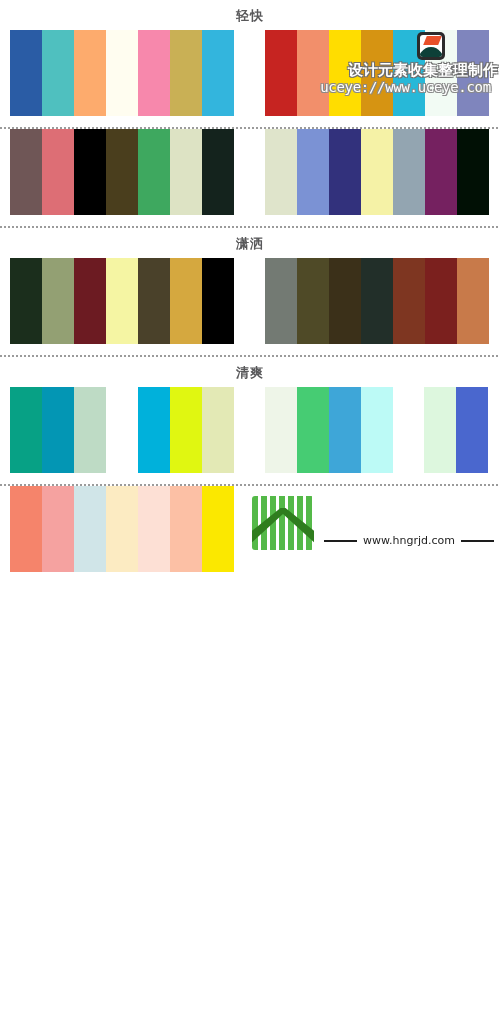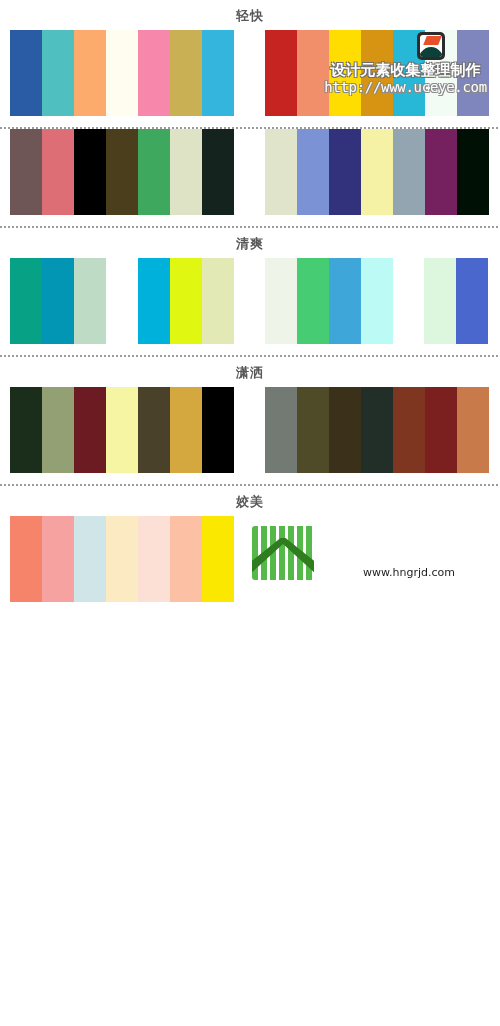--- a/index.html
+++ b/index.html
@@ -106,21 +106,21 @@
     width: 15px;
     height: 9px;
     background: #e8502a;
     transform: skewX(-22deg);
   }
   .wm-uceye .wm-cn {
     position: absolute;
     left: 0;
     top: 32px;
     width: 185px;
-    text-align: center;
+    text-align: right;
     font-size: 15px;
     line-height: 17px;
     font-weight: 700;
     color: #ffffff;
     text-shadow:
       -1px -1px 0 #6f6f6f, 1px -1px 0 #6f6f6f,
       -1px 1px 0 #6f6f6f, 1px 1px 0 #6f6f6f;
     font-family: "DejaVu Sans", "Liberation Sans", sans-serif;
     white-space: nowrap;
   }
@@ -181,21 +181,20 @@
     font-family: "DejaVu Sans", "Liberation Sans", sans-serif;
     white-space: nowrap;
   }
   .wm-grjd .urlwrap {
     position: absolute;
     left: 72px;
     top: 44px;
     width: 170px;
     display: flex;
     align-items: center;
-    flex-direction: column;
   }
   .wm-grjd .urlwrap .bar {
     flex: 1 1 auto;
     height: 2px;
     background: #1d1d1d;
   }
   .wm-grjd .urlwrap .u {
     padding: 0 6px;
     font-size: 11px;
     line-height: 13px;
@@ -223,21 +222,21 @@
         <div class="swatch" style="left: 329px; width: 32px; background: rgb(255, 221, 0);"></div>
         <div class="swatch" style="left: 361px; width: 32px; background: rgb(214, 148, 18);"></div>
         <div class="swatch" style="left: 393px; width: 32px; background: rgb(39, 184, 216);"></div>
         <div class="swatch" style="left: 425px; width: 32px; background: rgb(242, 251, 244);"></div>
         <div class="swatch" style="left: 457px; width: 32px; background: rgb(127, 133, 189);"></div>
         <div class="wm-uceye">
           <div class="wm-logo">
             <div class="hill"></div>
           </div>
           <div class="wm-cn">设计元素收集整理制作</div>
-          <div class="wm-url">http://www.uceye.com</div>
+          <div class="wm-url">uceye://www.uceye.com</div>
         </div>
       </div>
     </div>
     <div class="palette-row">
       <div class="row-divider"></div>
       <div class="swatch-strip">
         <div class="swatch" style="left: 10px; width: 32px; background: rgb(111, 86, 86);"></div>
         <div class="swatch" style="left: 42px; width: 32px; background: rgb(221, 110, 117);"></div>
         <div class="swatch" style="left: 74px; width: 32px; background: rgb(0, 0, 0);"></div>
         <div class="swatch" style="left: 106px; width: 32px; background: rgb(74, 62, 29);"></div>
@@ -248,59 +247,58 @@
         <div class="swatch" style="left: 297px; width: 32px; background: rgb(123, 146, 212);"></div>
         <div class="swatch" style="left: 329px; width: 32px; background: rgb(50, 49, 124);"></div>
         <div class="swatch" style="left: 361px; width: 32px; background: rgb(245, 242, 166);"></div>
         <div class="swatch" style="left: 393px; width: 32px; background: rgb(147, 165, 177);"></div>
         <div class="swatch" style="left: 425px; width: 32px; background: rgb(117, 33, 96);"></div>
         <div class="swatch" style="left: 457px; width: 32px; background: rgb(1, 16, 5);"></div>
       </div>
     </div>
     <div class="palette-row">
       <div class="row-divider"></div>
-      <div class="row-title">清爽</div>
-      <div class="swatch-strip">
-        <div class="swatch" style="left: 10px; width: 32px; background: rgb(7, 161, 133);"></div>
-        <div class="swatch" style="left: 42px; width: 32px; background: rgb(3, 150, 180);"></div>
-        <div class="swatch" style="left: 74px; width: 32px; background: rgb(190, 219, 197);"></div>
-        <div class="swatch" style="left: 138px; width: 32px; background: rgb(0, 177, 219);"></div>
-        <div class="swatch" style="left: 170px; width: 32px; background: rgb(224, 247, 17);"></div>
-        <div class="swatch" style="left: 202px; width: 32px; background: rgb(227, 233, 181);"></div>
-        <div class="swatch" style="left: 265px; width: 32px; background: rgb(238, 245, 232);"></div>
-        <div class="swatch" style="left: 297px; width: 32px; background: rgb(70, 204, 115);"></div>
-        <div class="swatch" style="left: 329px; width: 32px; background: rgb(62, 166, 216);"></div>
-        <div class="swatch" style="left: 361px; width: 32px; background: rgb(188, 250, 246);"></div>
-        <div class="swatch" style="left: 424px; width: 32px; background: rgb(221, 247, 222);"></div>
-        <div class="swatch" style="left: 456px; width: 32px; background: rgb(74, 103, 206);"></div>
-      </div>
-    </div>
-    <div class="palette-row">
-      <div class="row-divider"></div>
       <div class="row-title">潇洒</div>
       <div class="swatch-strip">
         <div class="swatch" style="left: 10px; width: 32px; background: rgb(27, 46, 28);"></div>
         <div class="swatch" style="left: 42px; width: 32px; background: rgb(147, 160, 115);"></div>
         <div class="swatch" style="left: 74px; width: 32px; background: rgb(108, 27, 34);"></div>
         <div class="swatch" style="left: 106px; width: 32px; background: rgb(245, 245, 163);"></div>
         <div class="swatch" style="left: 138px; width: 32px; background: rgb(74, 65, 42);"></div>
         <div class="swatch" style="left: 170px; width: 32px; background: rgb(213, 168, 63);"></div>
         <div class="swatch" style="left: 202px; width: 32px; background: rgb(0, 0, 0);"></div>
         <div class="swatch" style="left: 265px; width: 32px; background: rgb(115, 122, 115);"></div>
         <div class="swatch" style="left: 297px; width: 32px; background: rgb(79, 74, 39);"></div>
         <div class="swatch" style="left: 329px; width: 32px; background: rgb(59, 48, 25);"></div>
         <div class="swatch" style="left: 361px; width: 32px; background: rgb(34, 47, 41);"></div>
         <div class="swatch" style="left: 393px; width: 32px; background: rgb(126, 54, 33);"></div>
         <div class="swatch" style="left: 425px; width: 32px; background: rgb(123, 32, 30);"></div>
         <div class="swatch" style="left: 457px; width: 32px; background: rgb(200, 122, 74);"></div>
       </div>
     </div>
     <div class="palette-row">
       <div class="row-divider"></div>
-      <div class="row-title">姣美</div>
+      <div class="row-title">清爽</div>
+      <div class="swatch-strip">
+        <div class="swatch" style="left: 10px; width: 32px; background: rgb(7, 161, 133);"></div>
+        <div class="swatch" style="left: 42px; width: 32px; background: rgb(3, 150, 180);"></div>
+        <div class="swatch" style="left: 74px; width: 32px; background: rgb(190, 219, 197);"></div>
+        <div class="swatch" style="left: 138px; width: 32px; background: rgb(0, 177, 219);"></div>
+        <div class="swatch" style="left: 170px; width: 32px; background: rgb(224, 247, 17);"></div>
+        <div class="swatch" style="left: 202px; width: 32px; background: rgb(227, 233, 181);"></div>
+        <div class="swatch" style="left: 265px; width: 32px; background: rgb(238, 245, 232);"></div>
+        <div class="swatch" style="left: 297px; width: 32px; background: rgb(70, 204, 115);"></div>
+        <div class="swatch" style="left: 329px; width: 32px; background: rgb(62, 166, 216);"></div>
+        <div class="swatch" style="left: 361px; width: 32px; background: rgb(188, 250, 246);"></div>
+        <div class="swatch" style="left: 424px; width: 32px; background: rgb(221, 247, 222);"></div>
+        <div class="swatch" style="left: 456px; width: 32px; background: rgb(74, 103, 206);"></div>
+      </div>
+    </div>
+    <div class="palette-row">
+      <div class="row-divider"></div>
       <div class="swatch-strip">
         <div class="swatch" style="left: 10px; width: 32px; background: rgb(245, 132, 107);"></div>
         <div class="swatch" style="left: 42px; width: 32px; background: rgb(245, 162, 160);"></div>
         <div class="swatch" style="left: 74px; width: 32px; background: rgb(208, 229, 232);"></div>
         <div class="swatch" style="left: 106px; width: 32px; background: rgb(252, 235, 194);"></div>
         <div class="swatch" style="left: 138px; width: 32px; background: rgb(253, 224, 213);"></div>
         <div class="swatch" style="left: 170px; width: 32px; background: rgb(252, 192, 165);"></div>
         <div class="swatch" style="left: 202px; width: 32px; background: rgb(251, 232, 0);"></div>
         <div class="wm-grjd">
           <div class="mark">

